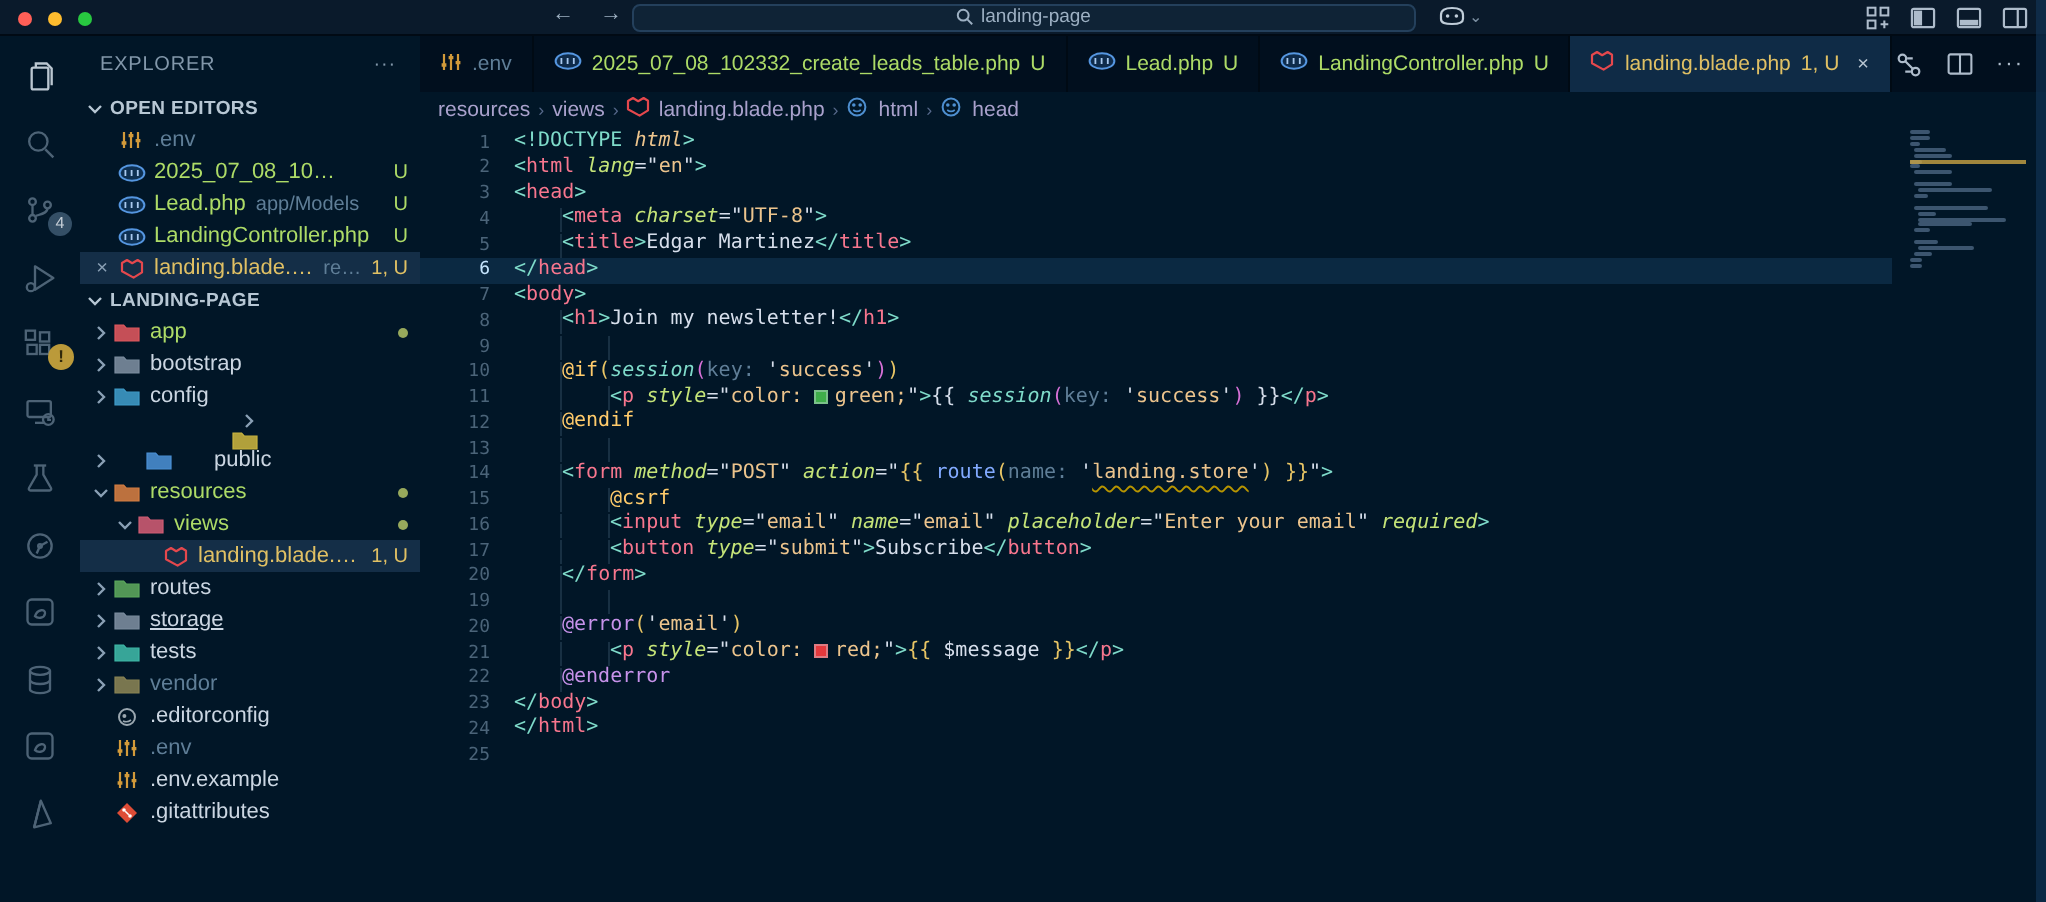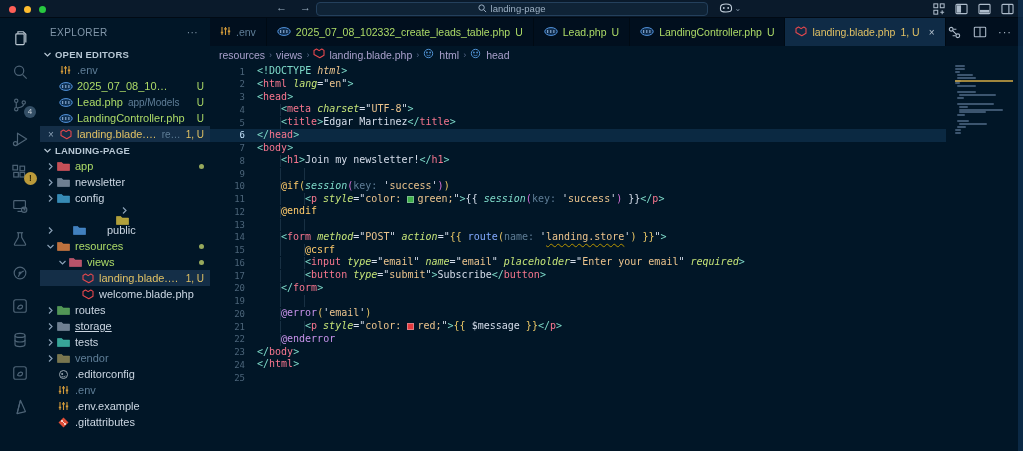--- a/index.html
+++ b/index.html
@@ -309,21 +309,21 @@
           <span class="chev">
             <svg width="9" height="9" viewBox="0 0 9 9">
               <path d="M3 1.5l3 3-3 3" fill="none" stroke="#8aa0b5" stroke-width="1.2"></path>
             </svg>
           </span>
           <span class="ficon">
             <svg width="13" height="11" viewBox="0 0 13 11">
               <path d="M.5 1.5h4.3l1.4 1.6h6.3v6.4H.5z" fill="#7d8ea0" fill-opacity=".88" stroke="#7d8ea0" stroke-width=".6"></path>
             </svg>
           </span>
-          <span class="lbl">newsletter</span>
+          <span class="lbl">bootstrap</span>
         </div>
         <div class="row" style="padding-left: 5px;">
           <span class="chev">
             <svg width="9" height="9" viewBox="0 0 9 9">
               <path d="M3 1.5l3 3-3 3" fill="none" stroke="#8aa0b5" stroke-width="1.2"></path>
             </svg>
           </span>
           <span class="ficon">
             <svg width="13" height="11" viewBox="0 0 13 11">
               <path d="M.5 1.5h4.3l1.4 1.6h6.3v6.4H.5z" fill="#3f9cc9" fill-opacity=".88" stroke="#3f9cc9" stroke-width=".6"></path>
@@ -388,29 +388,20 @@
         </div>
         <div class="row sel" style="padding-left: 29px;">
           <span class="chev"></span>
           <span class="ficon">
             <svg width="12" height="11" viewBox="0 0 12 11">
               <path d="M1 2.5L3.5 1l2.6 1.6L8.8 1 11 2.4v4.8L6.8 9.8 1 6.6z" fill="none" stroke="#e5484d" stroke-width="1.1" stroke-linejoin="round"></path>
             </svg>
           </span>
           <span class="lbl t-yellow">landing.blade.php</span>
           <span class="badge t-yellow">1, U</span>
-        </div>
-        <div class="row" style="padding-left: 29px;">
-          <span class="chev"></span>
-          <span class="ficon">
-            <svg width="12" height="11" viewBox="0 0 12 11">
-              <path d="M1 2.5L3.5 1l2.6 1.6L8.8 1 11 2.4v4.8L6.8 9.8 1 6.6z" fill="none" stroke="#e5484d" stroke-width="1.1" stroke-linejoin="round"></path>
-            </svg>
-          </span>
-          <span class="lbl">welcome.blade.php</span>
         </div>
         <div class="row" style="padding-left: 5px;">
           <span class="chev">
             <svg width="9" height="9" viewBox="0 0 9 9">
               <path d="M3 1.5l3 3-3 3" fill="none" stroke="#8aa0b5" stroke-width="1.2"></path>
             </svg>
           </span>
           <span class="ficon">
             <svg width="13" height="11" viewBox="0 0 13 11">
               <path d="M.5 1.5h4.3l1.4 1.6h6.3v6.4H.5z" fill="#5da95d" fill-opacity=".88" stroke="#5da95d" stroke-width=".6"></path>

